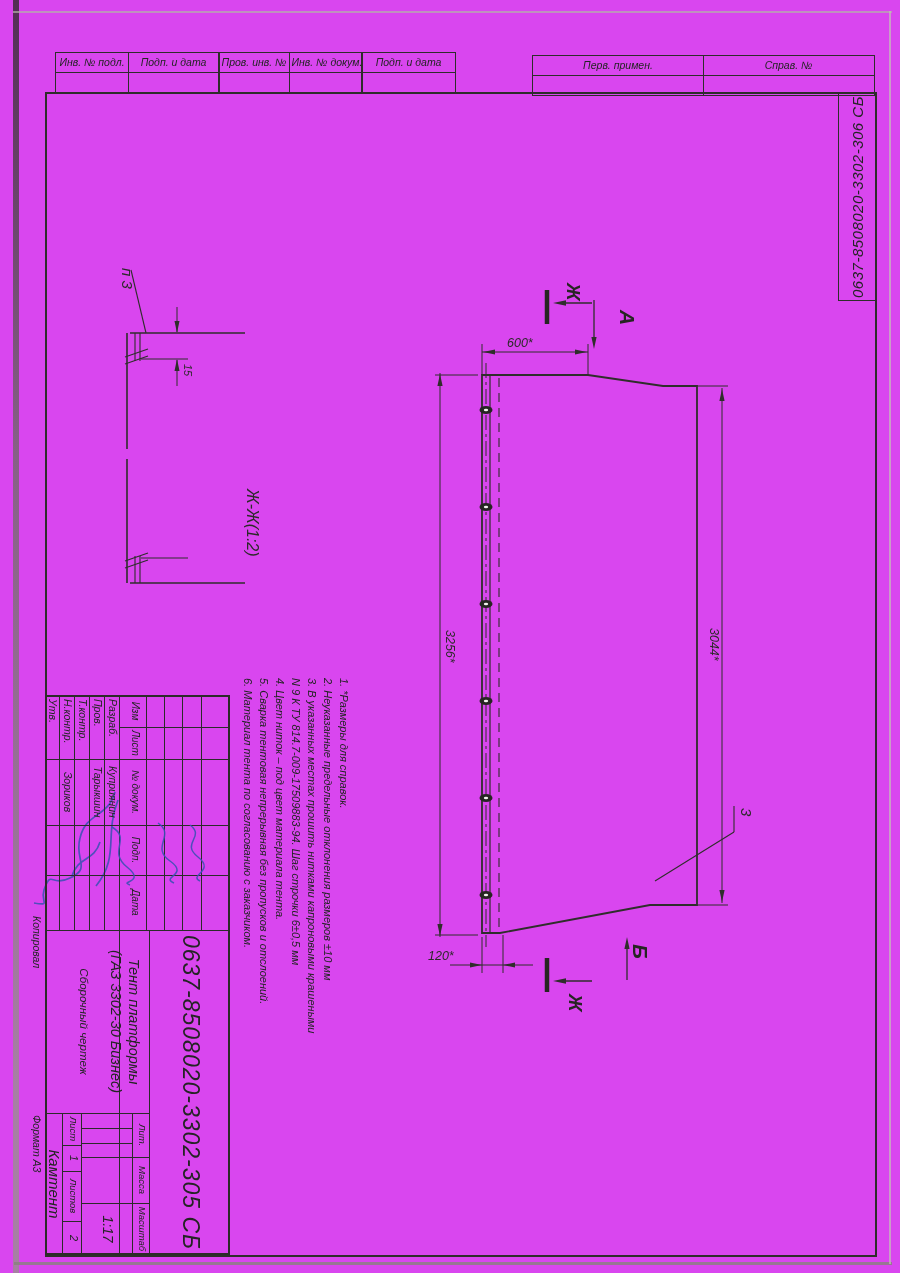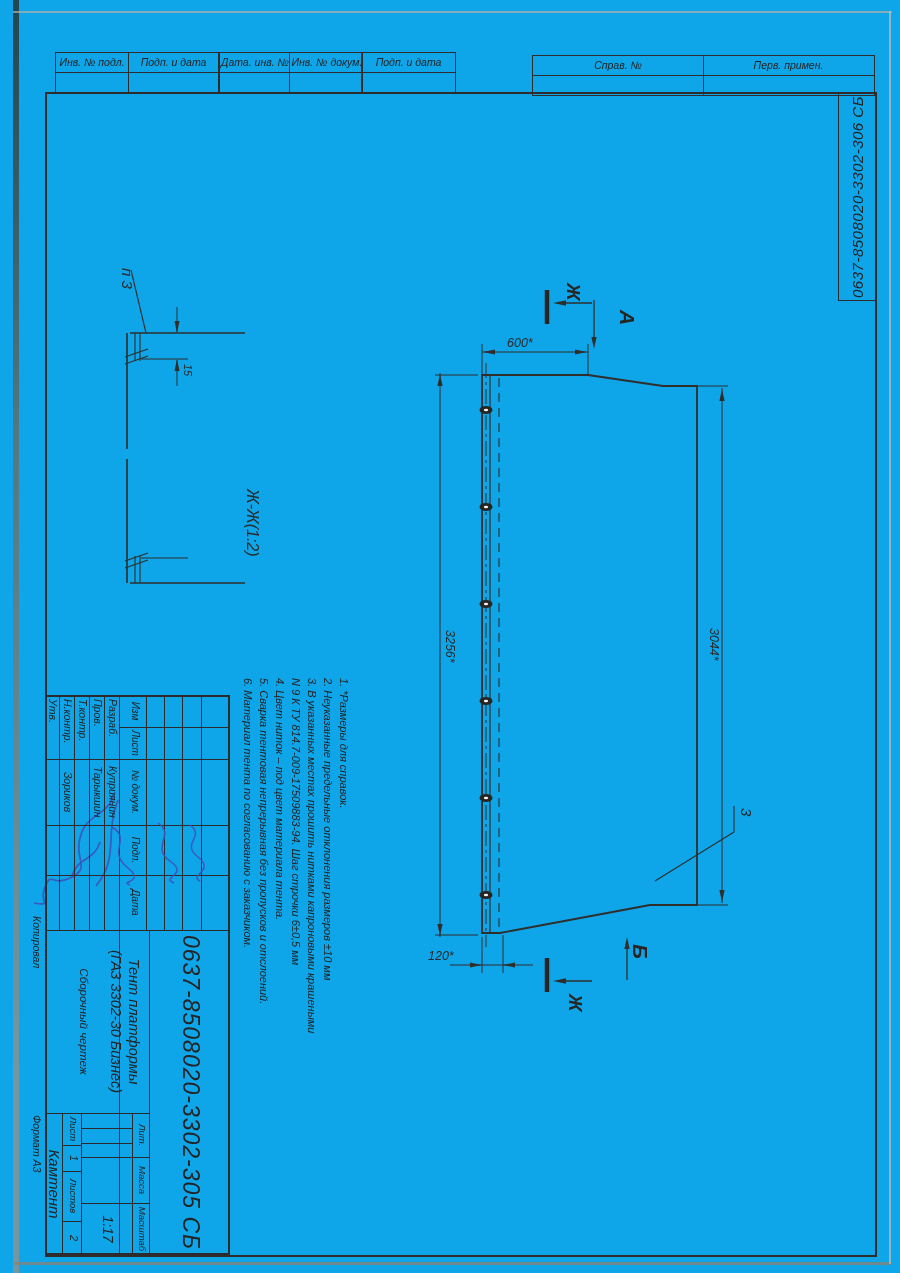--- a/index.html
+++ b/index.html
@@ -1,16 +1,16 @@
 <!DOCTYPE html>
 <html><head>
 <meta charset="utf-8">
 <style>
   html,body{margin:0;padding:0;background:#d8d6d1;}
-  .page{position:relative;width:900px;height:1273px;background:#0ea5e9;overflow:hidden;
+  .page{position:relative;width:900px;height:1273px;background:#d946ef;overflow:hidden;
         font-family:"Liberation Sans",sans-serif;color:#242424;}
   .abs{position:absolute;}
   .rot90{position:absolute;transform-origin:0 0;transform:rotate(90deg);}
   .rotm90{position:absolute;transform-origin:0 0;transform:rotate(-90deg);}
   .frame{position:absolute;left:45px;top:92px;width:832px;height:1165px;
          border:2px solid #2e2d2b;box-sizing:border-box;}
   .stampgrp{position:absolute;display:flex;}
   .scell{border:1.5px solid #2e2d2b;margin-left:-1.5px;box-sizing:content-box;}
   .scell:first-child{margin-left:0;}
   .scell .lab{height:19px;line-height:19px;border-bottom:1.5px solid #2e2d2b;text-align:center;
@@ -49,40 +49,40 @@
   <div class="stampgrp" style="left:55px;top:52px;">
     <div class="scell" style="width:72px;">
         <div class="lab">Инв. № подл.</div>
         <div class="bl"></div>
       </div>
     <div class="scell" style="width:90px;">
         <div class="lab">Подп. и дата</div>
         <div class="bl"></div>
       </div>
     <div class="scell" style="width:70px;">
-        <div class="lab">Дата. инв. №</div>
+        <div class="lab">Пров. инв. №</div>
         <div class="bl"></div>
       </div>
     <div class="scell" style="width:72px;">
         <div class="lab">Инв. № докум.</div>
         <div class="bl"></div>
       </div>
     <div class="scell" style="width:93px;">
         <div class="lab">Подп. и дата</div>
         <div class="bl"></div>
       </div>
   </div>
 
   <div class="stampgrp" style="left:532px;top:55px;">
     <div class="scell" style="width:170px;">
+        <div class="lab">Перв. примен.</div>
+        <div class="bl"></div>
+      </div>
+    <div class="scell" style="width:170px;">
         <div class="lab">Справ. №</div>
-        <div class="bl"></div>
-      </div>
-    <div class="scell" style="width:170px;">
-        <div class="lab">Перв. примен.</div>
         <div class="bl"></div>
       </div>
   </div>
 
   <div class="cornerbox"></div>
   <div class="rotm90" style="left:841px;top:299px;">
     <div class="cornertext">0637-8508020-3302-306 СБ</div>
   </div>
 
   <div class="rot90" style="left:44px;top:916px;width:124px;height:16px;">

